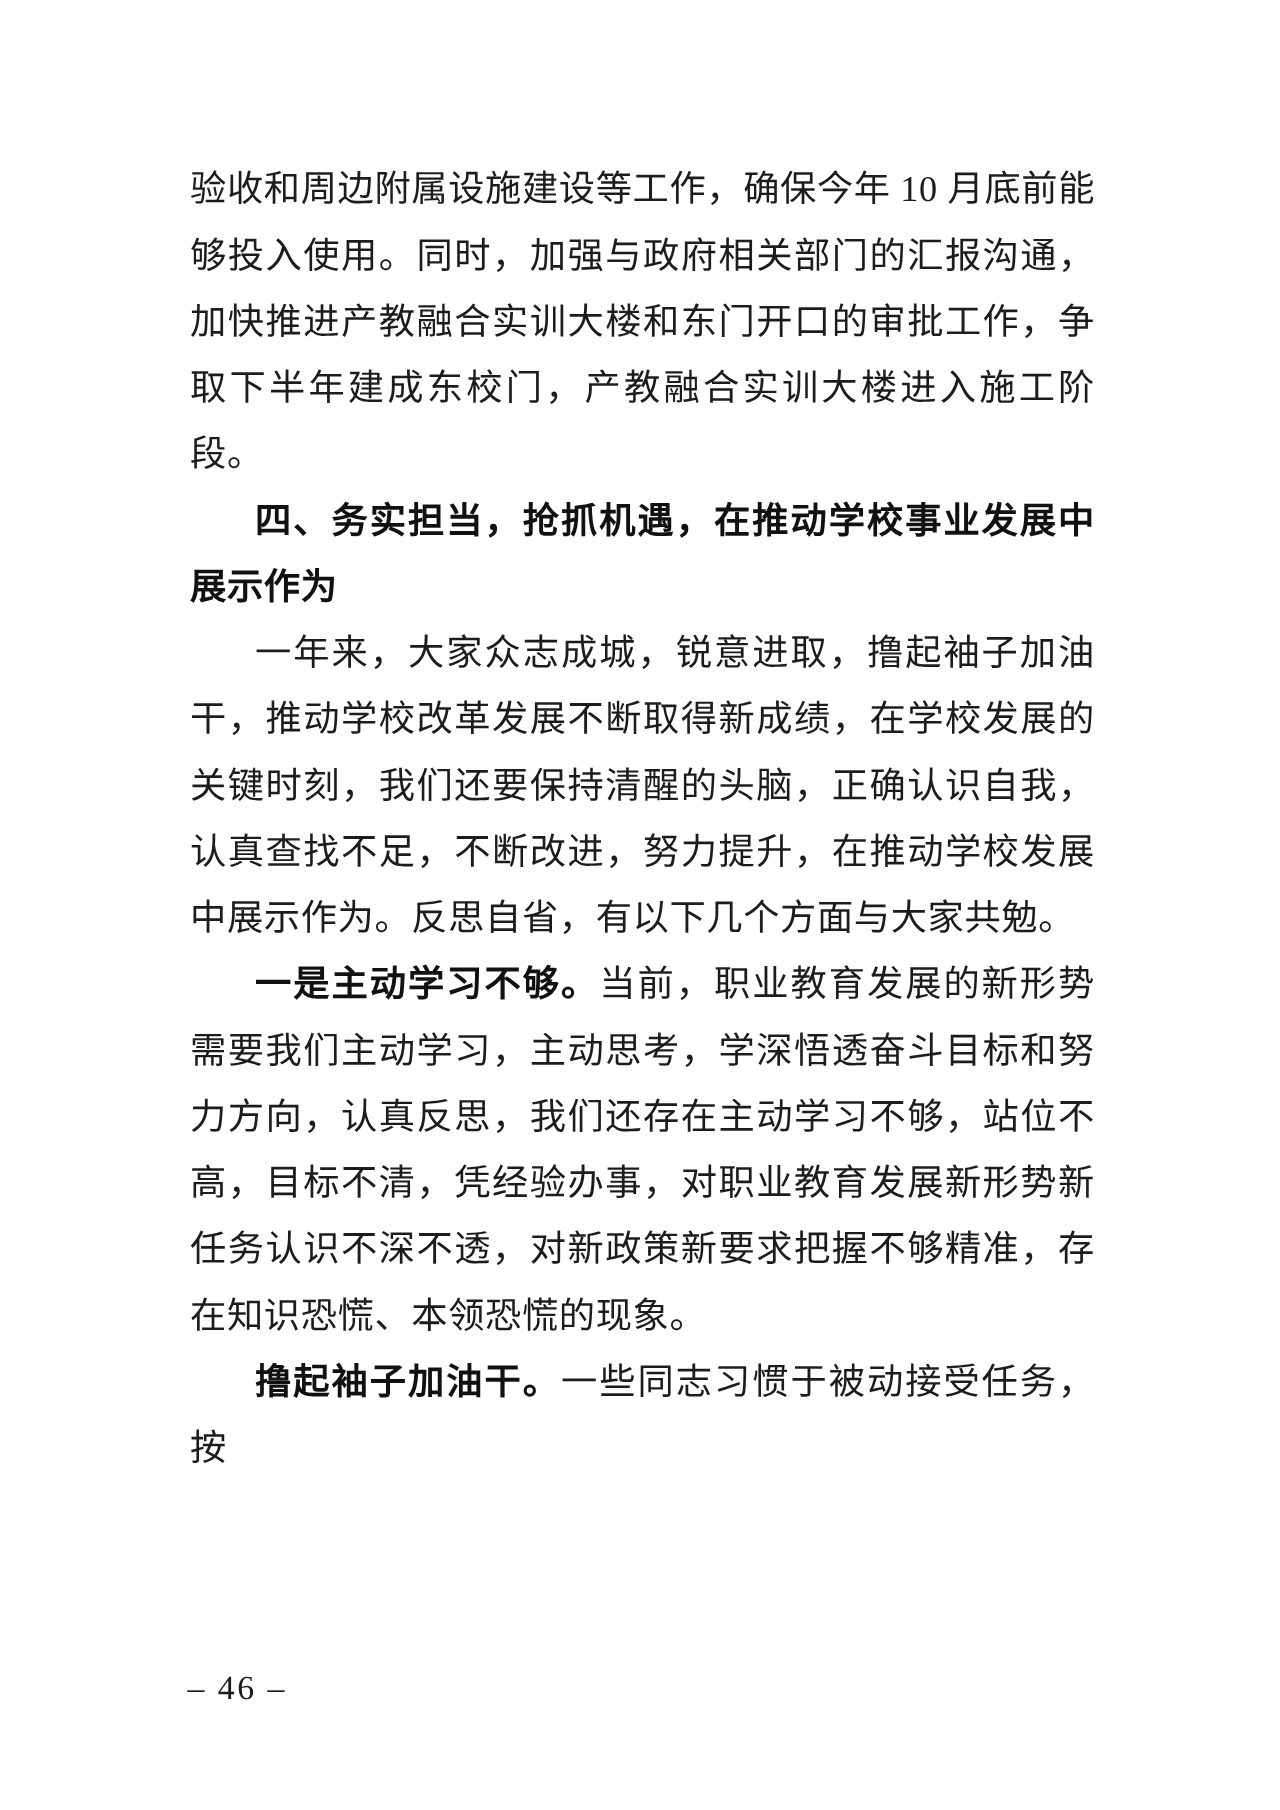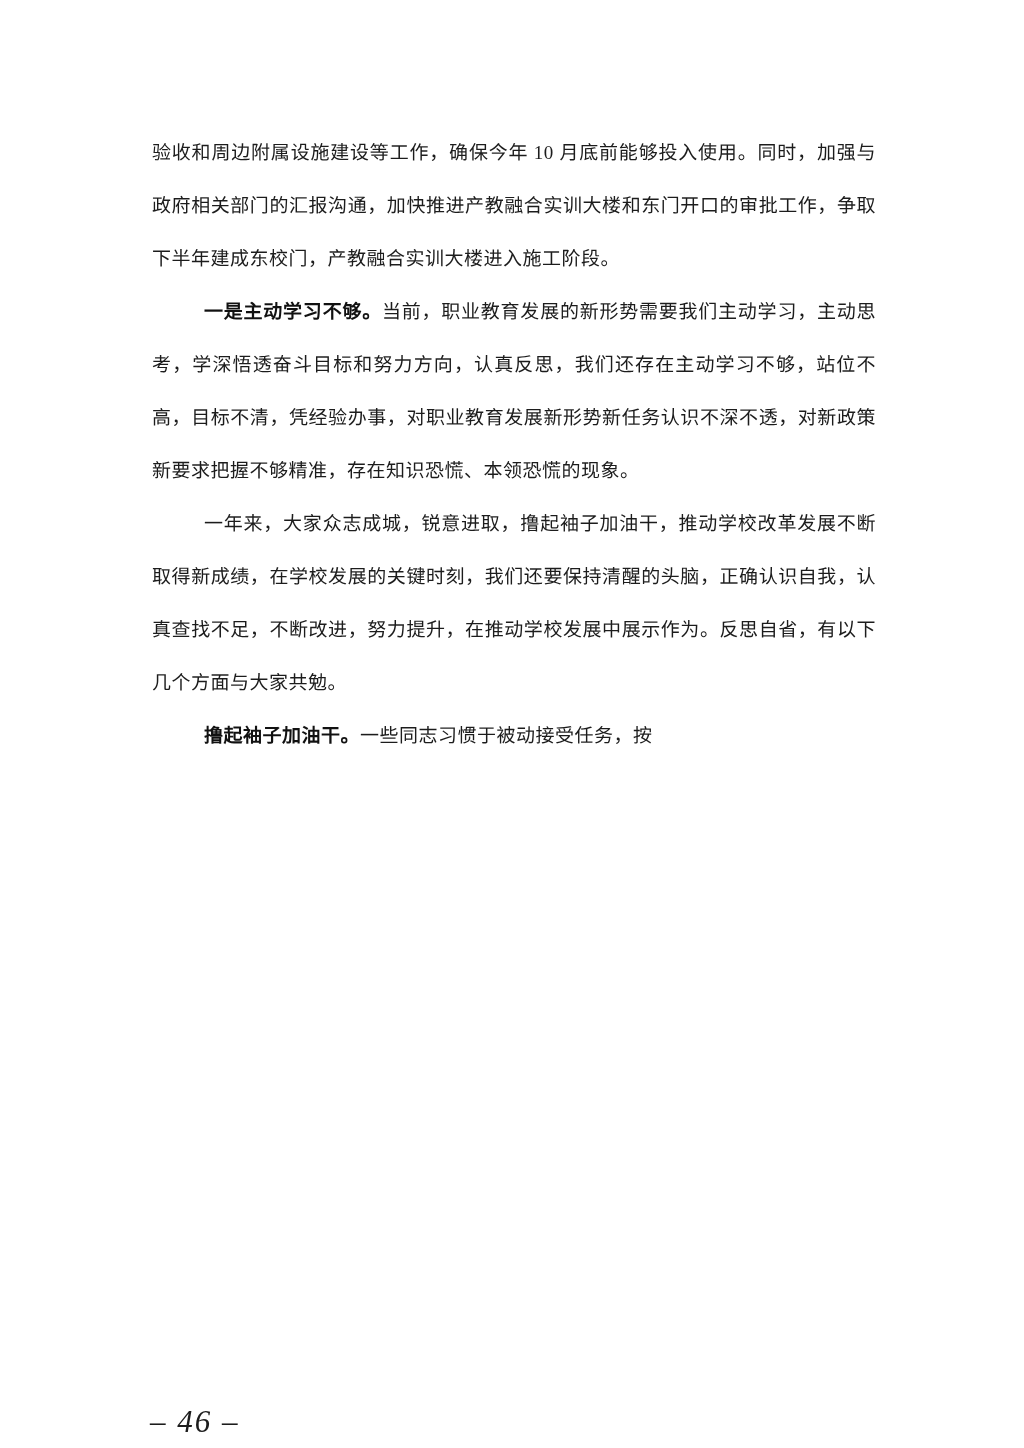--- a/index.html
+++ b/index.html
@@ -18,62 +18,62 @@
   }
   .content {
     position: absolute;
     left: 152px;
     top: 126px;
     width: 724px;
   }
   .content p {
     margin: 0;
     padding: 0;
-    font-size: 19px;
+    font-size: 29px;
     line-height: 53px;
     text-align: justify;
     letter-spacing: 0.5px;
   }
   .indent {
     text-indent: 52px;
   }
   .section-heading {
     font-family: "Liberation Sans", "DejaVu Sans", sans-serif;
     font-weight: bold;
     color: #111111;
   }
   .point-lead {
     font-family: "Liberation Sans", "DejaVu Sans", sans-serif;
     font-weight: bold;
     color: #111111;
   }
   .page-number {
     position: absolute;
     left: 150px;
-    top: 1404px;
-    font-size: 31px;
+    top: 1332px;
+    font-size: 27px;
     line-height: 36px;
     color: #1c1c1c;
     letter-spacing: 2px;
-    font-style: italic;
   }
 </style>
 </head>
 <body>
 
 <div class="page">
 
   <div class="content">
 
     <p>验收和周边附属设施建设等工作，确保今年 10 月底前能够投入使用。同时，加强与政府相关部门的汇报沟通，加快推进产教融合实训大楼和东门开口的审批工作，争取下半年建成东校门，产教融合实训大楼进入施工阶段。</p>
 
+    <p class="indent section-heading">四、务实担当，抢抓机遇，在推动学校事业发展中展示作为</p>
+
+    <p class="indent">一年来，大家众志成城，锐意进取，撸起袖子加油干，推动学校改革发展不断取得新成绩，在学校发展的关键时刻，我们还要保持清醒的头脑，正确认识自我，认真查找不足，不断改进，努力提升，在推动学校发展中展示作为。反思自省，有以下几个方面与大家共勉。</p>
 
     <p class="indent"><span class="point-lead">一是主动学习不够。</span><span>当前，职业教育发展的新形势需要我们主动学习，主动思考，学深悟透奋斗目标和努力方向，认真反思，我们还存在主动学习不够，站位不高，目标不清，凭经验办事，对职业教育发展新形势新任务认识不深不透，对新政策新要求把握不够精准，存在知识恐慌、本领恐慌的现象。</span></p>
-
-    <p class="indent">一年来，大家众志成城，锐意进取，撸起袖子加油干，推动学校改革发展不断取得新成绩，在学校发展的关键时刻，我们还要保持清醒的头脑，正确认识自我，认真查找不足，不断改进，努力提升，在推动学校发展中展示作为。反思自省，有以下几个方面与大家共勉。</p>
 
 
     <p class="indent"><span class="point-lead">撸起袖子加油干。</span><span>一些同志习惯于被动接受任务，按</span></p>
 
   </div>
 
   <div class="page-number">– 46 –</div>
 
 </div>
 

